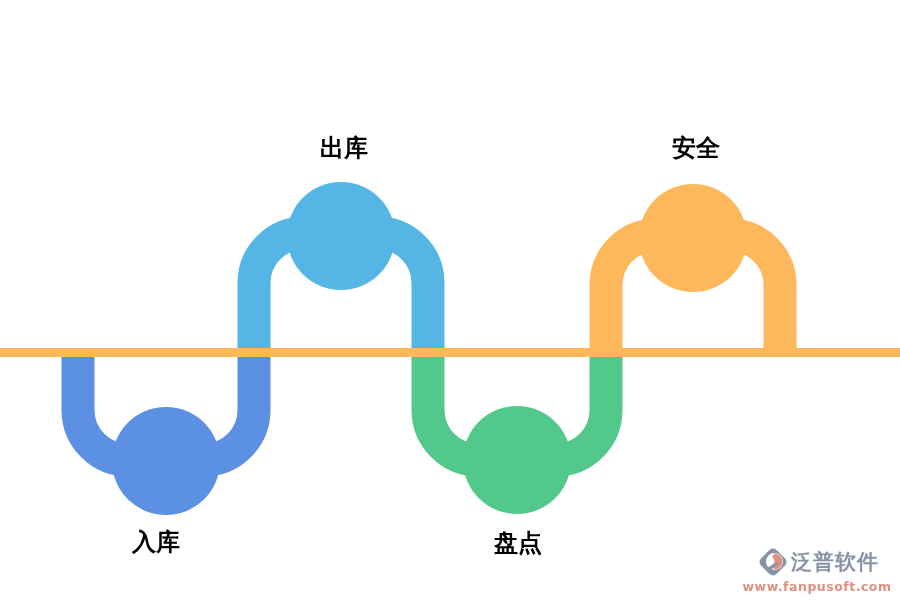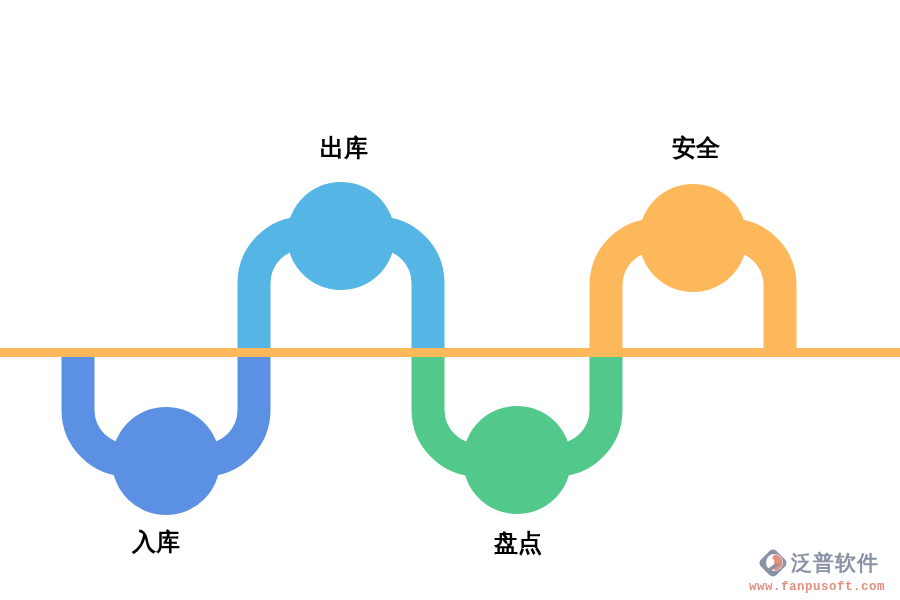--- a/index.html
+++ b/index.html
@@ -88,16 +88,16 @@
   <div class="watermark">
     <div class="watermark-top">
       <svg width="36" height="36" viewBox="0 0 36 36">
         <rect x="7" y="7" width="22" height="22" rx="5" transform="rotate(45 18 18)" fill="#8A93A6"></rect>
         <circle cx="19.5" cy="17.5" r="8.5" fill="#ffffff"></circle>
         <path d="M 19.5 9.5 A 8 8 0 0 1 19.5 25.5 L 17 21 A 4.5 4.5 0 0 0 17 13 Z" fill="#E0907F"></path>
         <path d="M 10 26 Q 16 20 26 18 Q 18 24 14 28 Z" fill="#8A93A6"></path>
       </svg>
       <span class="watermark-brand" style="color: rgb(138, 147, 166);">泛普软件</span>
     </div>
-    <div class="watermark-url" style="color: rgb(224, 144, 127); font-family: Liberation Mono, monospace;">www.fanpusoft.com</div>
+    <div class="watermark-url" style="color: rgb(224, 144, 127);">www.fanpusoft.com</div>
   </div>
 
 </div>
 
 </body></html>

